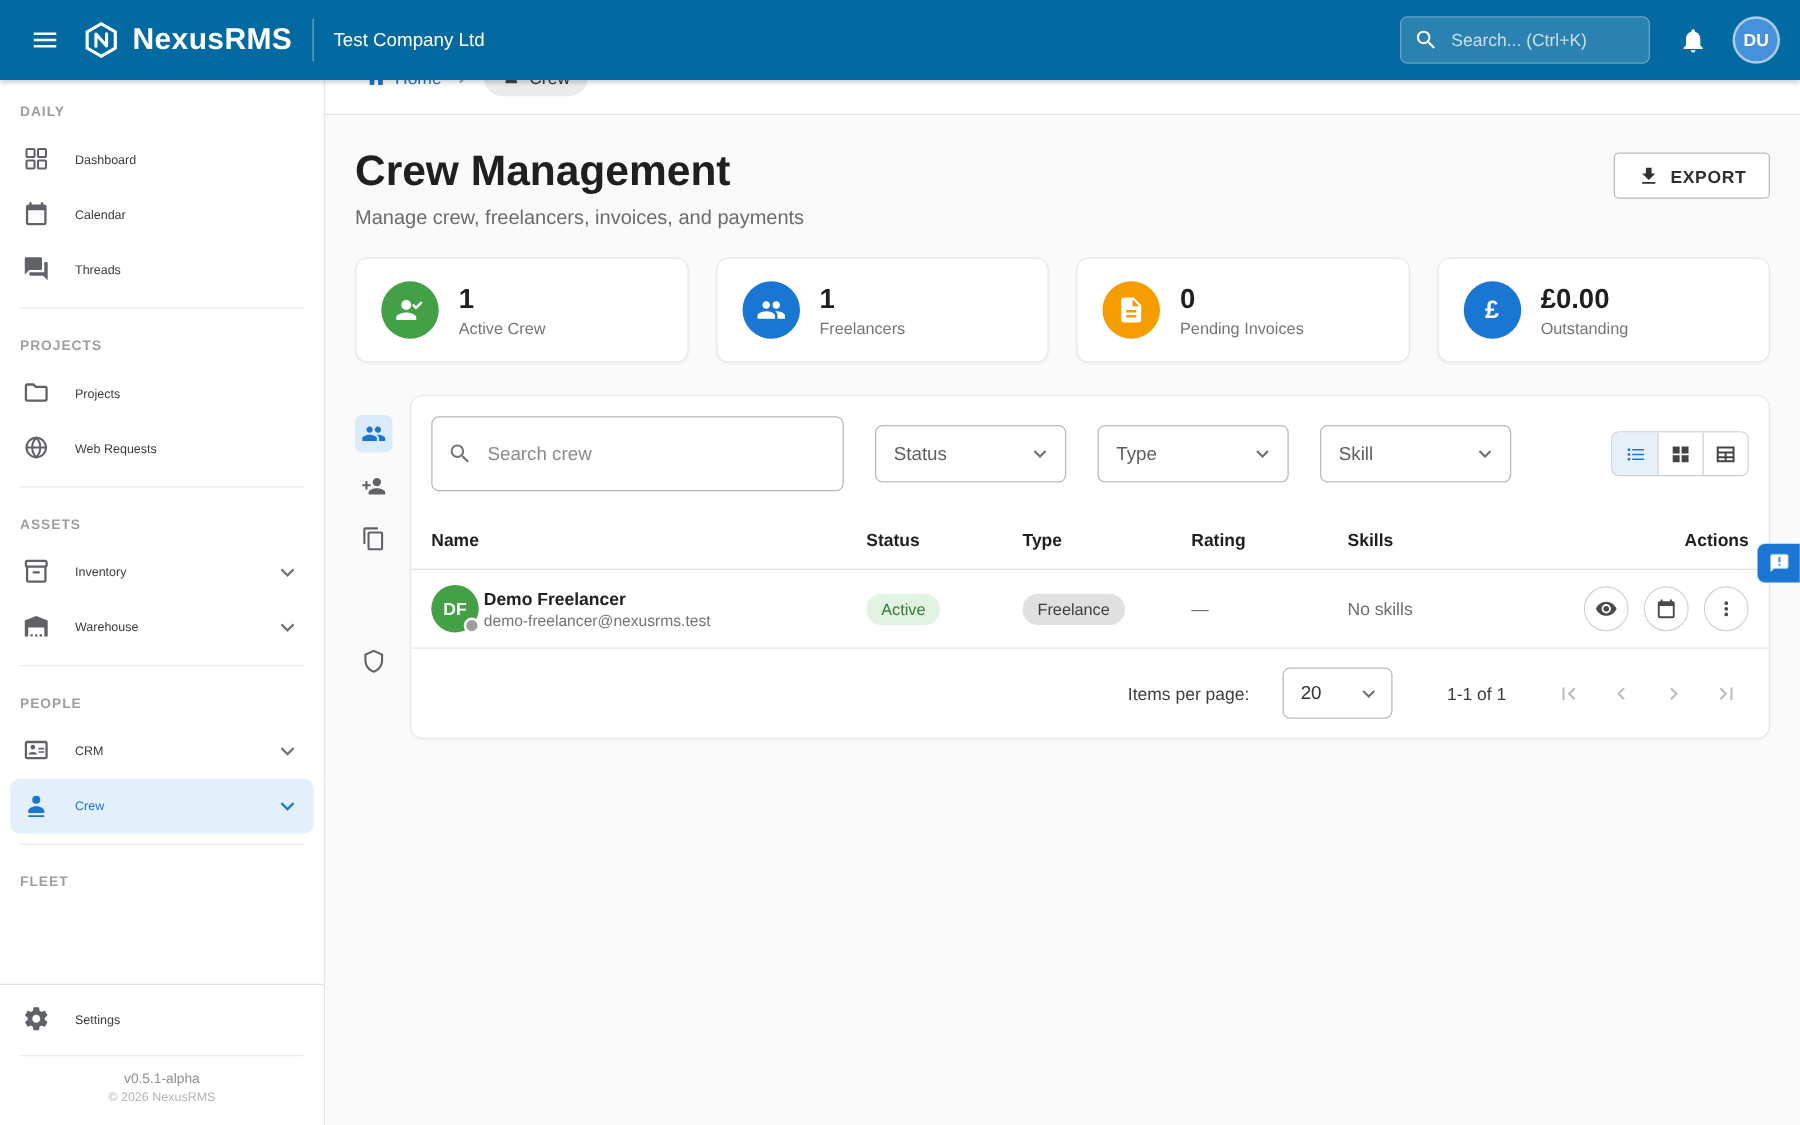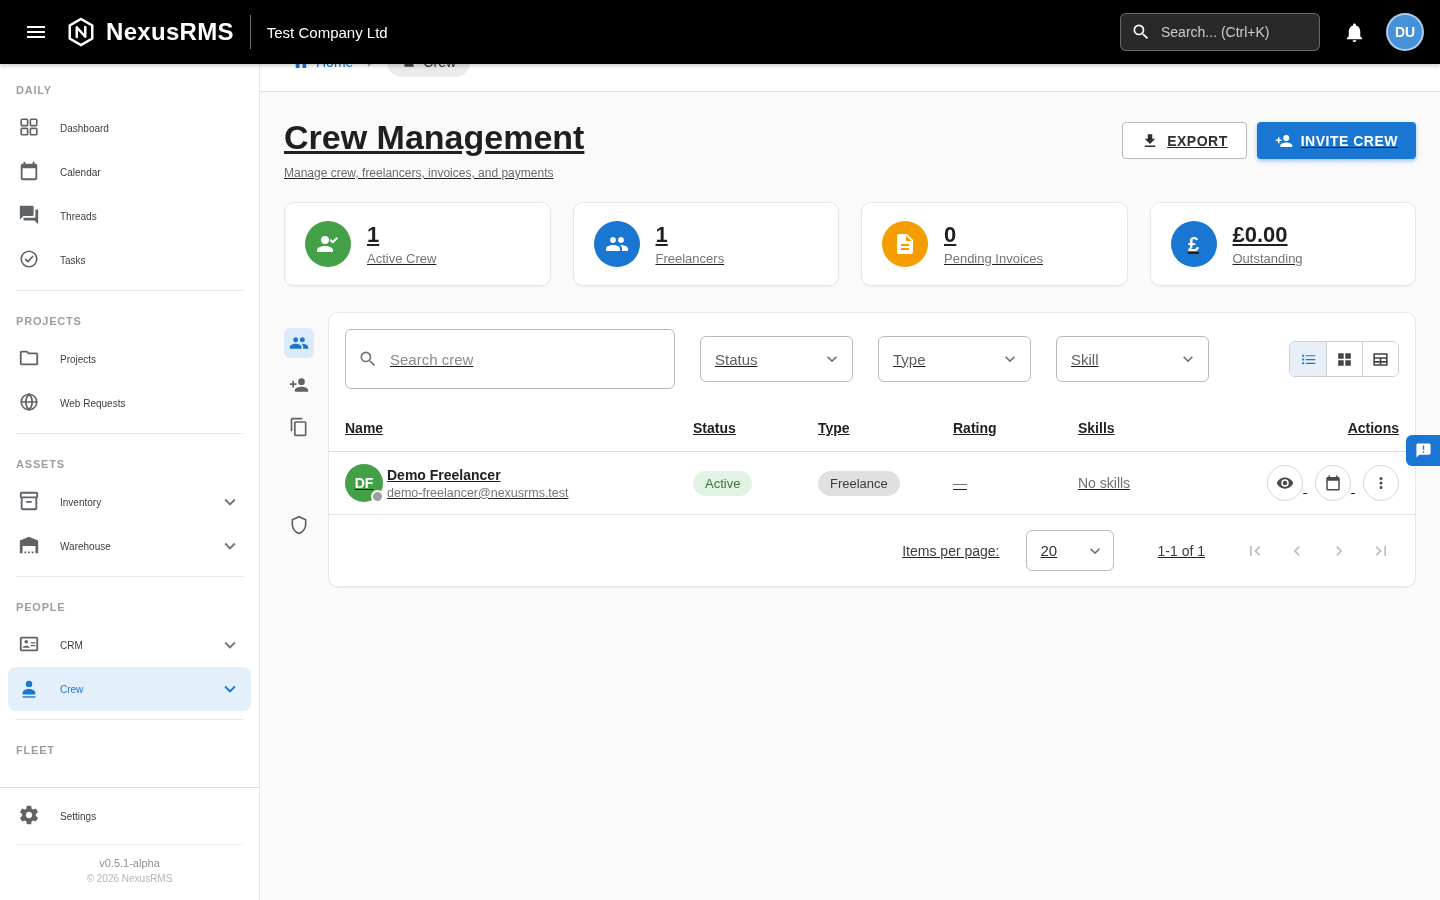--- a/index.html
+++ b/index.html
@@ -1,21 +1,21 @@
 <!DOCTYPE html>
 <html><head>
 <meta charset="utf-8">
 <style>
   * { box-sizing: border-box; }
   html, body { width: 1440px; height: 900px; margin: 0; overflow: hidden; }
   body { font-family: "Liberation Sans", sans-serif; background: #fafafa; color: #212121; }
   svg { display: block; }
 
   
-  .topbar { position: fixed; top: 0; left: 0; right: 0; height: 64px; background: #000000;
+  .topbar { position: fixed; top: 0; left: 0; right: 0; height: 64px; background: #0369a1;
     display: flex; align-items: center; padding: 0 16px; color: #fff; z-index: 100;
     box-shadow: 0 2px 4px rgba(0,0,0,.2); }
   .tb-iconbtn { width: 40px; height: 40px; border: none; background: transparent; color: #fff;
     border-radius: 50%; display: flex; align-items: center; justify-content: center; cursor: pointer; }
   .brand { display: flex; align-items: center; gap: 10px; margin-left: 10px; cursor: pointer; }
   .brand-name { font-size: 24px; font-weight: 700; letter-spacing: .3px; }
   .tb-sep { width: 1px; height: 34px; background: rgba(255,255,255,.45); margin: 0 16px; }
   .company { font-size: 15px; font-weight: 500; }
   .tb-spacer { flex: 1; }
   .gsearch { display: flex; align-items: center; gap: 8px; background: rgba(255,255,255,.16);
@@ -53,24 +53,24 @@
   .breadcrumb-bar { height: 60px; background: #fff; border-bottom: 1px solid #e3e3e3;
     display: flex; align-items: center; padding: 0 32px; gap: 8px; }
   .bc-home { display: flex; align-items: center; gap: 6px; color: #1976d2; font-size: 14px;
     font-weight: 500; cursor: pointer; }
   .bc-home .icon { width: 18px; height: 18px; }
   .bc-sep { color: #9e9e9e; width: 18px; height: 18px; }
   .bc-chip { display: flex; align-items: center; gap: 6px; background: #ebebeb; border-radius: 16px;
     padding: 7px 14px; font-size: 14px; color: #333; cursor: pointer; }
   .bc-chip .icon { width: 16px; height: 16px; color: #444; }
 
-  .content { padding: 20px 24px 0; text-decoration: underline; }
+  .content { padding: 20px 24px 0; }
   .page-head { display: flex; justify-content: space-between; align-items: flex-start; margin-top: 6px; }
   .page-title { font-size: 34px; font-weight: 700; margin: 0; color: #1f1f1f; }
-  .page-subtitle { font-size: 12px; color: #6b6b6b; margin-top: 9px; }
+  .page-subtitle { font-size: 16px; color: #6b6b6b; margin-top: 9px; }
   .head-actions { display: flex; gap: 10px; margin-top: 4px; }
   .btn { display: inline-flex; align-items: center; gap: 8px; height: 37px; padding: 0 18px;
     border-radius: 4px; font-size: 14px; font-weight: 700; letter-spacing: .5px; cursor: pointer;
     font-family: "Liberation Sans", sans-serif; }
   .btn .icon { width: 18px; height: 18px; }
   .btn-outline { background: #fff; border: 1px solid #b9b9b9; color: #2f2f2f; }
   .btn-primary { background: #1976d2; border: none; color: #fff; box-shadow: 0 2px 4px rgba(25,118,210,.4); }
 
   
   .stats { display: grid; grid-template-columns: repeat(4, 1fr); gap: 22px; margin: 22px 0 26px; }
@@ -224,29 +224,20 @@
       <span>Calendar</span>
     </div>
     <div class="nav-item">
       <span class="nav-icon">
           <svg viewBox="0 0 24 24" width="22" height="22">
             <path d="M21 6h-2v9H6v2c0 .55.45 1 1 1h11l4 4V7c0-.55-.45-1-1-1zm-4 6V3c0-.55-.45-1-1-1H3c-.55 0-1 .45-1 1v14l4-4h10c.55 0 1-.45 1-1z" fill="currentColor"></path>
           </svg>
         </span>
       <span>Threads</span>
     </div>
-    <div class="nav-item">
-      <span class="nav-icon">
-          <svg viewBox="0 0 24 24" width="22" height="22">
-            <circle cx="12" cy="12" r="8.5" fill="none" stroke="currentColor" stroke-width="1.8"></circle>
-            <path d="M8.2 12.4l2.5 2.5 5.3-5.6" fill="none" stroke="currentColor" stroke-width="1.8" stroke-linecap="round" stroke-linejoin="round"></path>
-          </svg>
-        </span>
-      <span>Tasks</span>
-    </div>
 
     <div class="side-divider"></div>
 
     <div class="section-label">PROJECTS</div>
     <div class="nav-item">
       <span class="nav-icon">
           <svg viewBox="0 0 24 24" width="22" height="22">
             <path d="M20 6h-8l-2-2H4c-1.1 0-2 .9-2 2v12c0 1.1.9 2 2 2h16c1.1 0 2-.9 2-2V8c0-1.1-.9-2-2-2zm0 12H4V6h5.17l2 2H20v10z" fill="currentColor"></path>
           </svg>
         </span>
@@ -378,28 +369,20 @@
         <div class="page-subtitle">Manage crew, freelancers, invoices, and payments</div>
       </div>
       <div class="head-actions">
         <button class="btn btn-outline">
           <span class="icon">
               <svg viewBox="0 0 24 24" width="18" height="18">
                 <path d="M19 9h-4V3H9v6H5l7 7 7-7zM5 18v2h14v-2z" fill="currentColor"></path>
               </svg>
             </span>
           <span>EXPORT</span>
-        </button>
-        <button class="btn btn-primary">
-          <span class="icon">
-              <svg viewBox="0 0 24 24" width="18" height="18">
-                <path d="M15 12a4 4 0 100-8 4 4 0 000 8zM6 10V7H4v3H1v2h3v3h2v-3h3v-2zm9 4c-2.67 0-8 1.34-8 4v2h16v-2c0-2.66-5.33-4-8-4z" fill="currentColor"></path>
-              </svg>
-            </span>
-          <span>INVITE CREW</span>
         </button>
       </div>
     </div>
 
     <div class="stats">
       <div class="stat-card">
         <div class="stat-icon bg-green">
           <svg class="icon" viewBox="0 0 24 24">
               <path d="M9 12a4 4 0 100-8 4 4 0 000 8zm0 2c-2.67 0-8 1.34-8 4v2h16v-2c0-2.66-5.33-4-8-4z" fill="currentColor"></path>
               <path d="M14.8 8.3l2 2 4-4" fill="none" stroke="currentColor" stroke-width="2" stroke-linecap="round" stroke-linejoin="round"></path>

